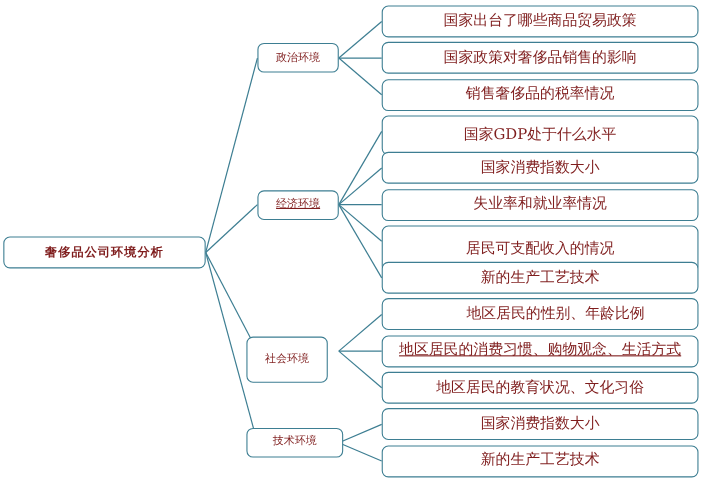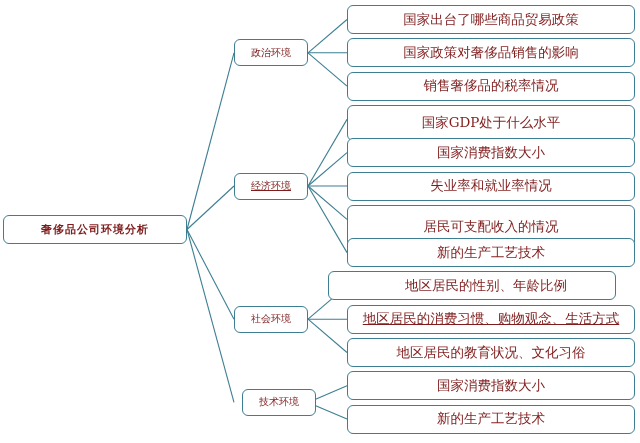--- a/index.html
+++ b/index.html
@@ -55,21 +55,21 @@
   <div class="node node-leaf" style="left: 347px; top: 5px; width: 288px; height: 29px;">国家出台了哪些商品贸易政策</div>
       <div class="node node-leaf" style="left: 347px; top: 38.3px; width: 288px; height: 29px;">国家政策对奢侈品销售的影响</div>
       <div class="node node-leaf" style="left: 347px; top: 71.6px; width: 288px; height: 29px;">销售奢侈品的税率情况</div>
       <div class="node node-branch" style="left: 234px; top: 39.3px; width: 74px; height: 27px;">政治环境</div>
       <div class="node node-leaf" style="left: 347px; top: 104.9px; width: 288px; height: 36px;">国家GDP处于什么水平</div>
       <div class="node node-leaf" style="left: 347px; top: 138.2px; width: 288px; height: 29px;">国家消费指数大小</div>
       <div class="node node-leaf" style="left: 347px; top: 171.5px; width: 288px; height: 29px;">失业率和就业率情况</div>
       <div class="node node-leaf" style="left: 347px; top: 204.8px; width: 288px; height: 43px;">居民可支配收入的情况</div>
       <div class="node node-leaf" style="left: 347px; top: 238.1px; width: 288px; height: 29px;">新的生产工艺技术</div>
       <div class="node node-branch" style="left: 234px; top: 172.5px; width: 74px; height: 27px; text-decoration: underline;">经济环境</div>
-      <div class="node node-leaf" style="left: 328px; top: 271.4px; width: 288px; height: 29px; padding-left: 28px;">地区居民的性别、年龄比例</div>
+      <div class="node node-leaf" style="left: 347px; top: 271.4px; width: 288px; height: 29px; padding-left: 28px;">地区居民的性别、年龄比例</div>
       <div class="node node-leaf" style="left: 347px; top: 304.7px; width: 288px; height: 29px; text-decoration: underline;">地区居民的消费习惯、购物观念、生活方式</div>
       <div class="node node-leaf" style="left: 347px; top: 338px; width: 288px; height: 29px;">地区居民的教育状况、文化习俗</div>
-      <div class="node node-branch" style="left: 234px; top: 305.7px; width: 74px; height: 27px;">社会环境</div>
+      <div class="node node-branch" style="left: 224px; top: 305.7px; width: 74px; height: 42px;">社会环境</div>
       <div class="node node-leaf" style="left: 347px; top: 371.3px; width: 288px; height: 29px;">国家消费指数大小</div>
       <div class="node node-leaf" style="left: 347px; top: 404.6px; width: 288px; height: 29px;">新的生产工艺技术</div>
-      <div class="node node-branch" style="left: 242px; top: 388.95px; width: 74px; height: 27px;">技术环境</div>
+      <div class="node node-branch" style="left: 224px; top: 388.95px; width: 88px; height: 27px;">技术环境</div>
     </div>
 </div>
 
 </body></html>

